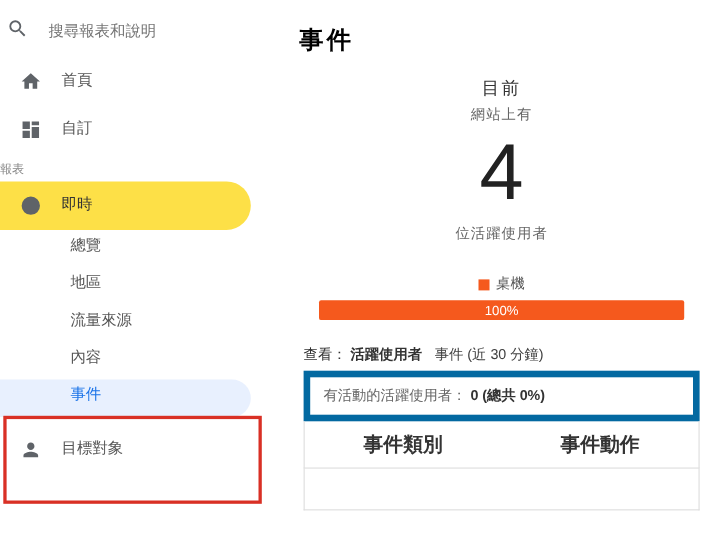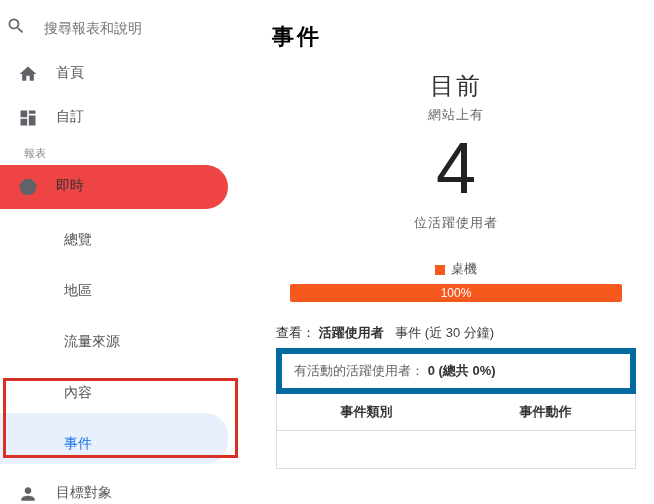--- a/index.html
+++ b/index.html
@@ -1,46 +1,46 @@
 <!DOCTYPE html>
 <html><head>
 <meta charset="utf-8">
 <style>
 * { margin: 0; padding: 0; box-sizing: border-box; font-family: Arial, "Microsoft JhengHei", sans-serif; }
 body { background: #fff; width: 654px; height: 504px; overflow: hidden; display: flex; }
 .sidebar { width: 258px; background: #fff; position: relative; }
 .search-row { display: flex; align-items: flex-end; padding: 16px 6px; gap: 18px; }
 .search-row input { border: none; outline: none; font-size: 14px; color: #999; flex: 1; background: transparent; }
 .nav-item { display: flex; padding: 12px 18px; gap: 18px; cursor: pointer; color: #555; font-size: 14px; border-radius: 0 22px 22px 0; margin-right: 30px; }
-.nav-item.active { background: #ef4444; color: #333; }
-.section-label { font-size: 11px; color: #888; padding: 6px 24px 4px; }
-.sub-item { padding: 22px 0 11px 64px; font-size: 14px; color: #555; cursor: pointer; border-radius: 0 22px 22px 0; margin-right: 30px; }
+.nav-item.active { background: #fde047; color: #333; }
+.section-label { font-size: 11px; color: #888; padding: 6px 0 4px; }
+.sub-item { padding: 5px 0 11px 64px; font-size: 14px; color: #555; cursor: pointer; border-radius: 0 22px 22px 0; margin-right: 30px; }
 .sub-item.selected { background: #e8f0fe; color: #1a73e8; }
 .sub-item.gray { background: #e8eaed; color: #333; }
 .highlight-border { position: absolute; border: 3px solid #d93025; pointer-events: none; left: 3px; width: 235px; top: 378px; height: 80px; }
 .icon { width: 20px; height: 20px; display: inline-flex; align-items: center; justify-content: center; fill: #5f6368; color: #5f6368; }
 .sidebar .nav-item.active .icon { fill: #5f6368; }
 
 .main { flex: 1; padding: 0 10px; }
 .main-title { font-size: 22px; font-weight: bold; padding: 22px 4px 18px; letter-spacing: 3px; }
 .realtime-box { text-align: center; margin-top: 0; }
-.rt-label1 { font-size: 24px; color: #333; margin-bottom: 4px; letter-spacing: 2px; }
+.rt-label1 { font-size: 16px; color: #333; margin-bottom: 4px; letter-spacing: 2px; }
 .rt-label2 { font-size: 13px; color: #666; margin-bottom: 8px; letter-spacing: 1px; }
 .rt-number { font-size: 72px; font-weight: 400; color: #222; line-height: 1; margin: 6px 0 10px; }
 .rt-label3 { font-size: 13px; color: #666; margin-bottom: 28px; letter-spacing: 1px; }
 .legend { text-align: center; margin: 0 22px 6px; font-size: 13px; color: #555; }
 .legend .sq { display: inline-block; width: 10px; height: 10px; background: #f5591d; margin-right: 6px; vertical-align: middle; }
 .bar { margin: 0 22px; height: 18px; background: #f5591d; color: #fff; text-align: center; font-size: 12px; line-height: 18px; border-radius: 2px; }
 .view-row { margin: 22px 8px 6px; font-size: 13px; color: #333; }
 .view-row .link { color: #404040; cursor: pointer; margin-left: 8px; }
 .view-row .active-view { font-weight: bold; margin-left: 0; }
 .info-bar { border: 6px solid #0369a1; padding: 8px 12px; font-size: 13px; color: #666; margin: 0 8px; }
 .info-bar b { color: #333; font-weight: bold; }
 .table-head { display: flex; border: 1px solid #ddd; border-top: none; margin: 0 8px; }
-.table-head > div { flex: 1; text-align: center; padding: 9px 0; font-size: 13px; color: #333; font-weight: bold; }
+.table-head > div { flex: 1; text-align: center; padding: 9px 0; font-size: 18px; color: #333; font-weight: bold; }
 .table-body { border: 1px solid #ddd; border-top: none; height: 38px; margin: 0 8px; }
 </style>
 </head>
 <body>
 
 <div class="sidebar">
   <div class="search-row">
     <span class="icon">
       <svg viewBox="0 0 24 24" width="20" height="20">
           <path d="M15.5 14h-.79l-.28-.27A6.471 6.471 0 0016 9.5 6.5 6.5 0 109.5 16c1.61 0 3.09-.59 4.23-1.57l.27.28v.79l5 4.99L20.49 19l-4.99-5zm-6 0C7.01 14 5 11.99 5 9.5S7.01 5 9.5 5 14 7.01 14 9.5 11.99 14 9.5 14z"></path>

